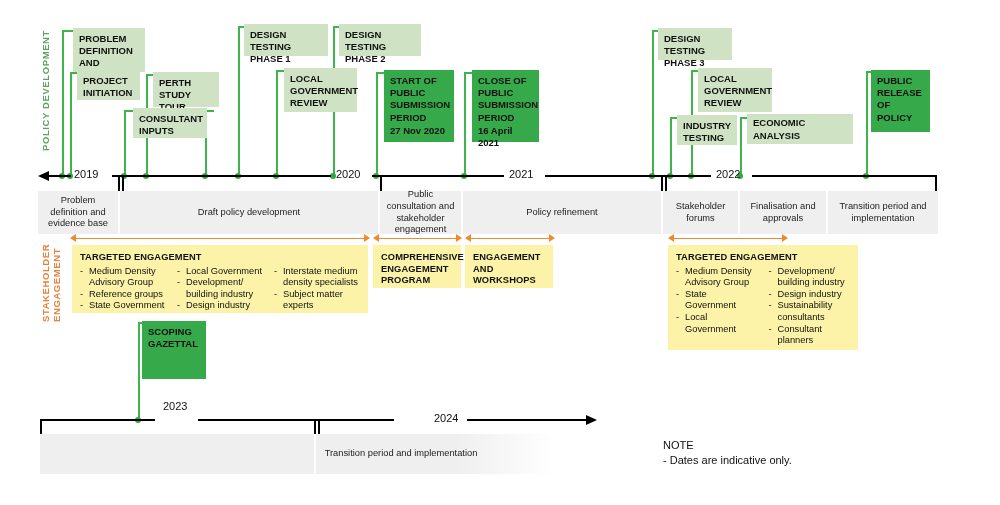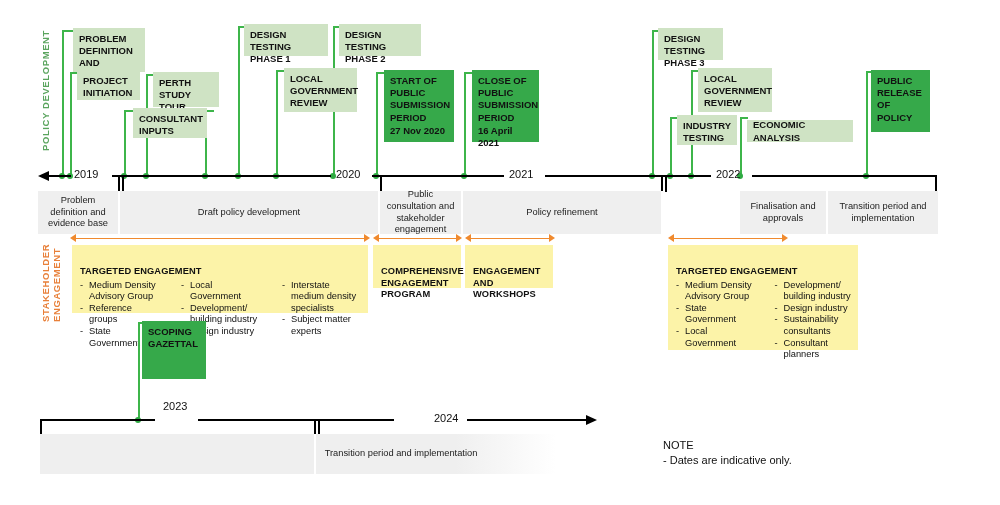--- a/index.html
+++ b/index.html
@@ -36,23 +36,23 @@
   
   .band{position:absolute;background:#efefef;box-sizing:border-box;
         border-right:2px solid #ffffff;display:flex;align-items:center;
         justify-content:center;text-align:center;font-size:9.3px;
         line-height:11.6px;color:#222;padding:2px 3px;}
   .band.last{border-right:none;justify-content:center;}
   .band.fade{background:linear-gradient(to right,#efefef 0%,#efefef 58%,#ffffff 100%);}
 
   
   .ybox{position:absolute;background:#fcf3a8;box-sizing:border-box;
-        padding:21px 7px 5px 8px;font-size:9.3px;line-height:11.6px;color:#111;}
+        padding:7px 7px 5px 8px;font-size:9.3px;line-height:11.6px;color:#111;}
   .ybox .yhead{font-weight:bold;letter-spacing:.1px;margin-bottom:2px;}
-  .ycols{display:flex;gap:22px;}
+  .ycols{display:flex;gap:10px;}
   .ycol{flex:1;}
   .ycol li{list-style:none;position:relative;padding-left:9px;margin:0 0 0 0;}
   .ycol li:before{content:"-";position:absolute;left:0;top:0;}
   .ycol ul{margin:0;padding:0;}
 
   
   .oarrow{position:absolute;height:9px;}
   .oline{position:absolute;top:4px;left:5px;right:5px;height:1.4px;background:#f08a2e;}
   .ohead{position:absolute;top:0;width:0;height:0;border-top:4.5px solid transparent;
          border-bottom:4.5px solid transparent;}
@@ -162,33 +162,33 @@
   <div class="ebox dark" style="left:384px;top:70px;width:70px;height:72px;">
     <div>START OF PUBLIC SUBMISSION PERIOD</div>
     <div style="margin-top:1px;">27 Nov 2020</div>
   </div>
 
   <div class="ebox dark" style="left:472px;top:70px;width:67px;height:72px;">
     <div>CLOSE OF PUBLIC SUBMISSION PERIOD</div>
     <div style="margin-top:1px;">16 April 2021</div>
   </div>
 
-  <div class="ebox light" style="left:658px;top:28px;width:65px;height:32px;">
+  <div class="ebox light" style="left:658px;top:28px;width:74px;height:32px;">
     <span>DESIGN TESTING PHASE 3</span>
   </div>
 
   <div class="ebox light" style="left:698px;top:68px;width:74px;height:44px;">
     <span>LOCAL GOVERNMENT REVIEW</span>
   </div>
 
   <div class="ebox light" style="left:677px;top:115px;width:60px;height:30px;">
     <span>INDUSTRY TESTING</span>
   </div>
 
-  <div class="ebox light" style="left:747px;top:120px;width:106px;height:22px;display:flex;align-items:center;">
+  <div class="ebox light" style="left:747px;top:114px;width:106px;height:30px;display:flex;align-items:center;">
     <span>ECONOMIC ANALYSIS</span>
   </div>
 
   <div class="ebox dark" style="left:871px;top:70px;width:59px;height:62px;">
     <span>PUBLIC RELEASE OF POLICY</span>
   </div>
 
   <div class="arrow-l" style="left:38px;top:171px;"></div>
 
   <div class="axis-seg" style="left:48px;top:175px;width:23px;"></div>
@@ -213,20 +213,23 @@
     <span>Problem definition and evidence base</span>
   </div>
   <div class="band" style="left:120px;top:191px;width:260px;height:43px;">
     <span>Draft policy development</span>
   </div>
   <div class="band" style="left:380px;top:191px;width:83px;height:43px;">
     <span>Public consultation and stakeholder engagement</span>
   </div>
   <div class="band" style="left:463px;top:191px;width:200px;height:43px;">
     <span>Policy refinement</span>
+  </div>
+  <div class="band" style="left:663px;top:191px;width:77px;height:43px;">
+    <span>Stakeholder forums</span>
   </div>
   <div class="band" style="left:740px;top:191px;width:88px;height:43px;">
     <span>Finalisation and approvals</span>
   </div>
   <div class="band last" style="left:828px;top:191px;width:110px;height:43px;">
     <span>Transition period and implementation</span>
   </div>
 
   <div class="oarrow" style="left:70px;top:234px;width:300px;">
     <div class="ohead l"></div>

